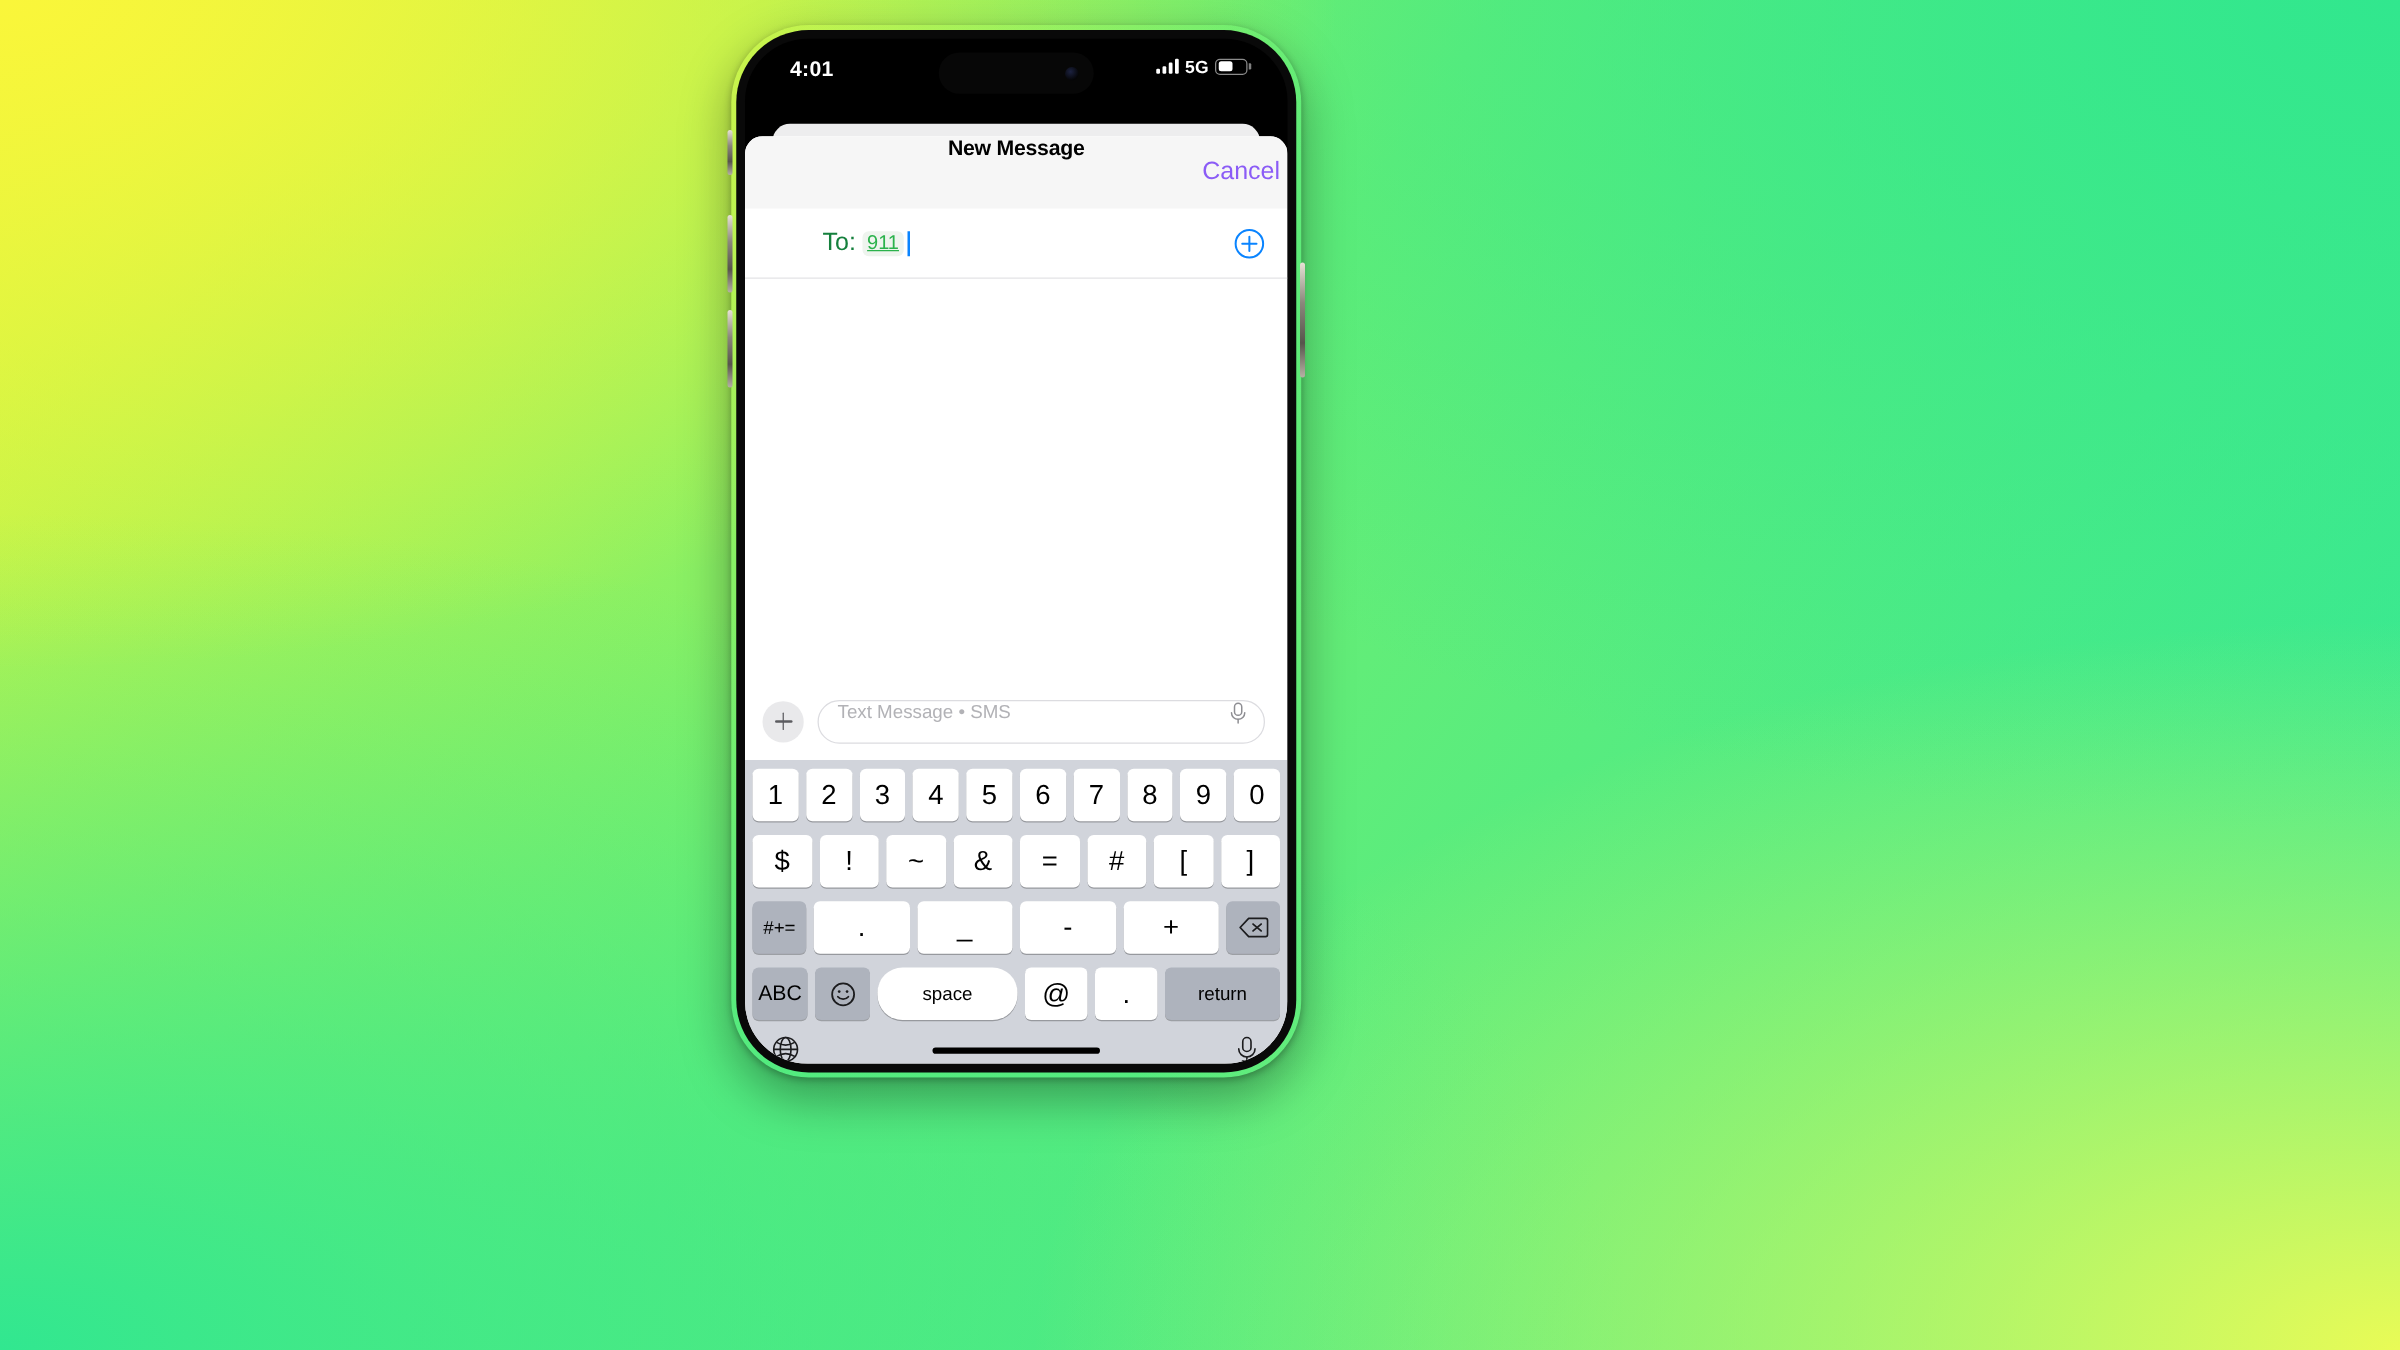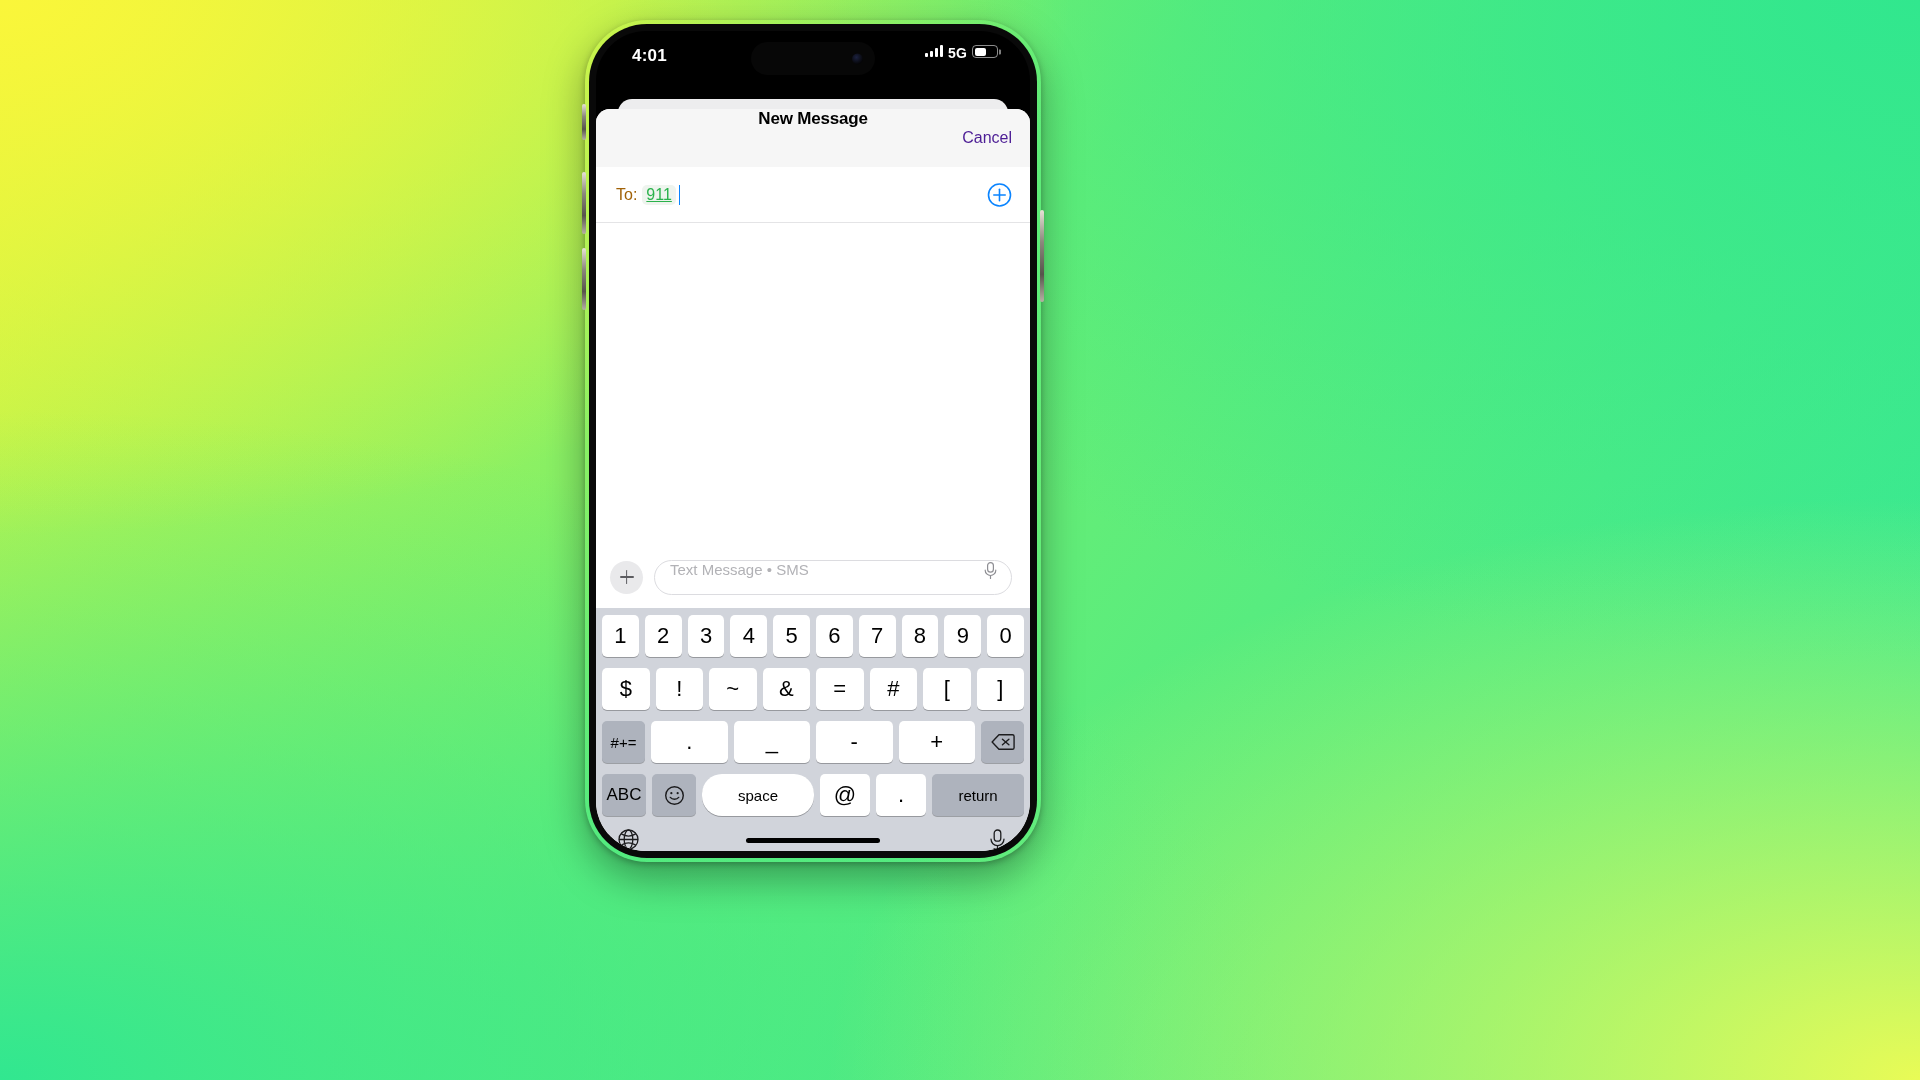--- a/index.html
+++ b/index.html
@@ -79,21 +79,21 @@
     top: 11px; width: 124px; height: 33px;
     border-radius: 17px; background: #070707;
   }
   #island-lens {
     position: absolute; right: 12px; top: 50%; transform: translateY(-50%);
     width: 11px; height: 11px; border-radius: 50%;
     background: radial-gradient(circle at 40% 35%, #1c2240, #050507 70%);
   }
   #status-right {
     position: absolute; right: 32px; top: 14px;
-    display: flex; align-items: flex-start; gap: 5px;
+    display: flex; align-items: center; gap: 5px;
   }
   #signal-bars { display: flex; align-items: flex-end; gap: 2px; height: 12px; }
   #signal-bars i { display:block; width: 3px; background:#fff; border-radius:1px; }
   #signal-bars i:nth-child(1){height:4px}
   #signal-bars i:nth-child(2){height:6px}
   #signal-bars i:nth-child(3){height:9px}
   #signal-bars i:nth-child(4){height:12px}
   #net-label { font-size: 14px; font-weight: 600; letter-spacing: .2px; }
   #battery {
     position: relative; width: 26px; height: 13px; border-radius: 4px;
@@ -122,34 +122,34 @@
     display: flex; flex-direction: column; overflow: hidden;
   }
 
   #nav-bar {
     position: relative; height: 58px; flex: 0 0 58px;
     background: #f6f6f6;
     display: flex; align-items: flex-start; justify-content: center;
   }
   #nav-title { font-size: 17px; font-weight: 700; color: #000; letter-spacing: -.2px; }
   #cancel-button {
-    position: absolute; right: 18px; top: 50%; transform: translateY(-50%);
-    font-size: 16px; color: #4c1d95; cursor: pointer;
+    position: absolute; right: 6px; top: 50%; transform: translateY(-50%);
+    font-size: 20px; color: #8b5cf6; cursor: pointer;
     background: none; border: none; font-family: inherit;
   }
 
   
   #to-row {
     position: relative; height: 56px; flex: 0 0 56px;
     background: #fff;
     display: flex; align-items: center;
     padding: 0 18px 0 20px;
     border-bottom: 1px solid #e4e4e6;
   }
-  #to-label { font-size: 16px; color: #a16207; margin-right: 5px; }
+  #to-label { font-size: 20px; color: #15803d; margin-right: 5px; margin-left: 42px; }
   #to-recipient {
     font-size: 16px; color: #2bb24c; font-weight: 400;
     background: #eef4ee; border-radius: 5px; padding: 1px 4px;
     cursor: pointer;
     text-decoration: underline;
   }
   #to-caret {
     width: 1.5px; height: 20px; background: #0a84ff; margin-left: 3px;
   }
   #add-contact-button {

